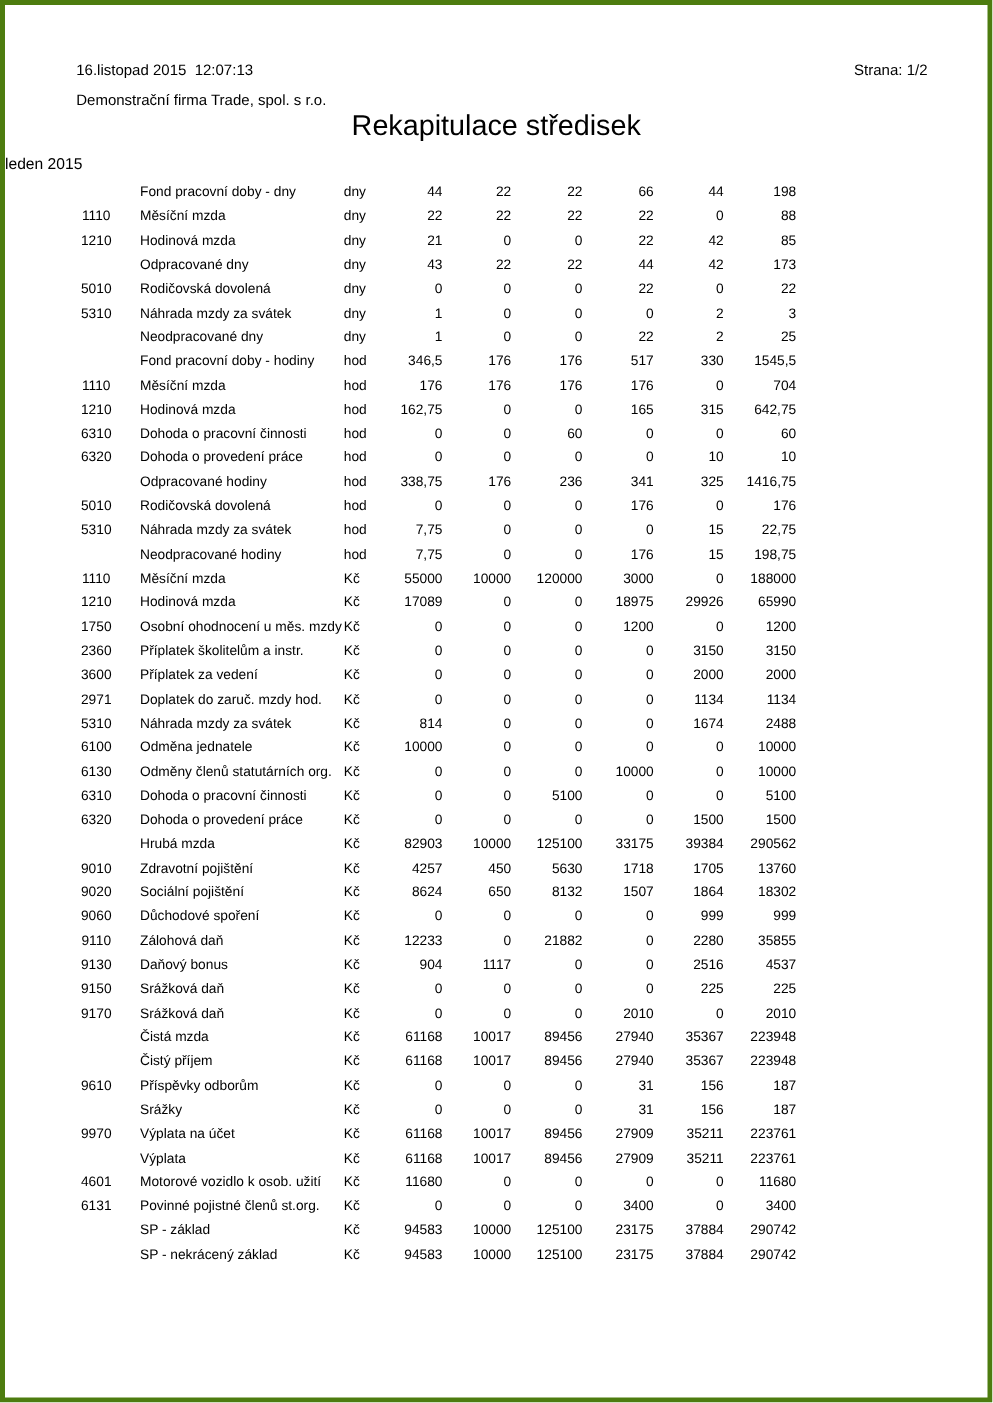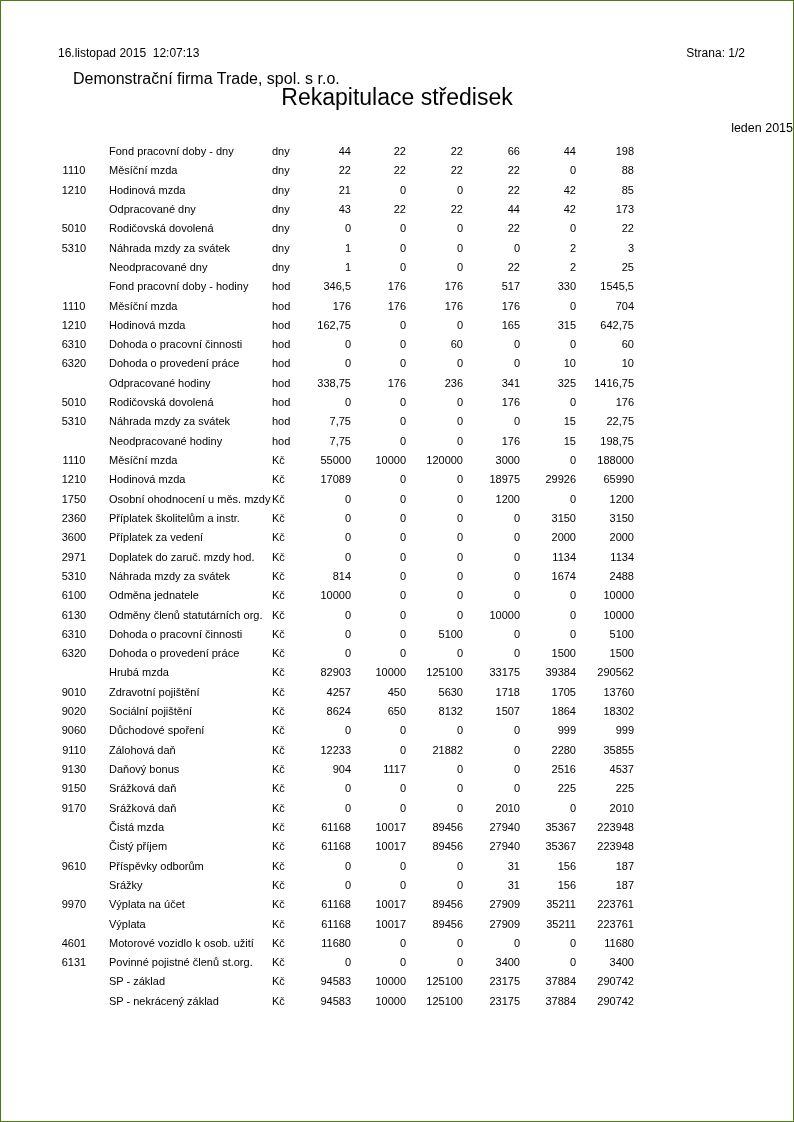--- a/index.html
+++ b/index.html
@@ -2,40 +2,40 @@
 <html lang="cs"><head>
 <meta charset="utf-8">
 <style>
   * { margin:0; padding:0; box-sizing:border-box; }
   html,body { background:#fff; }
   body { font-family:"Liberation Sans", sans-serif; color:#000; }
   .page {
     position:relative;
     width:794px; height:1122px;
     background:#fff;
-    border:1px solid #4d7c0f;
+    border:4px solid #4d7c0f;
     overflow:hidden;
   }
   .meta-row {
     position:absolute; top:45px; left:57px; right:48px;
     display:flex; justify-content:space-between;
     font-size:12px; white-space:pre;
   }
   .company {
-    position:absolute; top:69px; left:72px;
-    font-size:16px;
+    position:absolute; top:69px; left:57px;
+    font-size:12px;
   }
   .title {
     position:absolute; top:83px; left:0; right:0;
     text-align:center;
     font-size:23px; font-weight:normal;
   }
   .period {
     position:absolute; top:120px; left:0; right:0;
-    text-align:right;
+    text-align:left;
     font-size:12.5px;
   }
   .report-table {
     position:absolute; top:141px; left:57px; width:698px;
     font-size:11px;
   }
   .tr {
     display:grid;
     grid-template-columns:32px 182px 35px 44px 55px 57px 57px 56px 58px 1fr;
     height:19.32px; line-height:19.32px;

